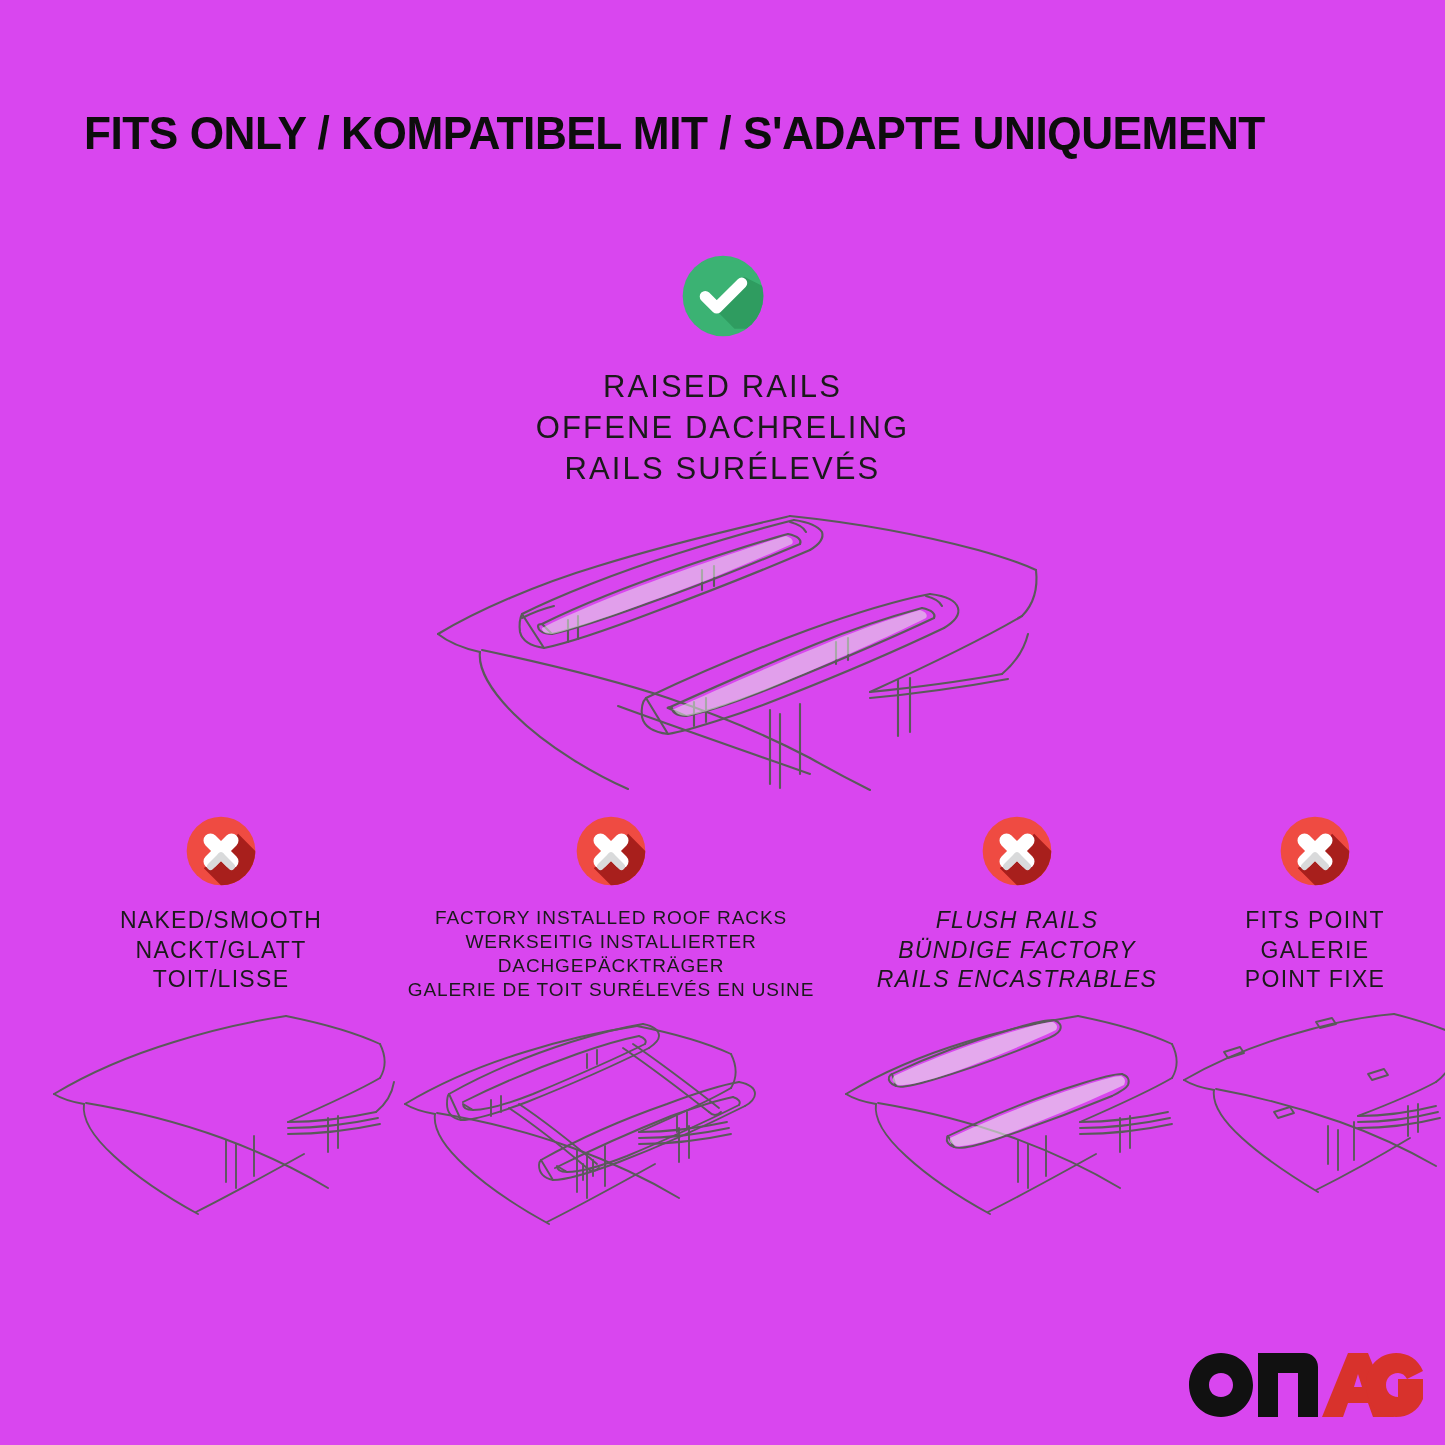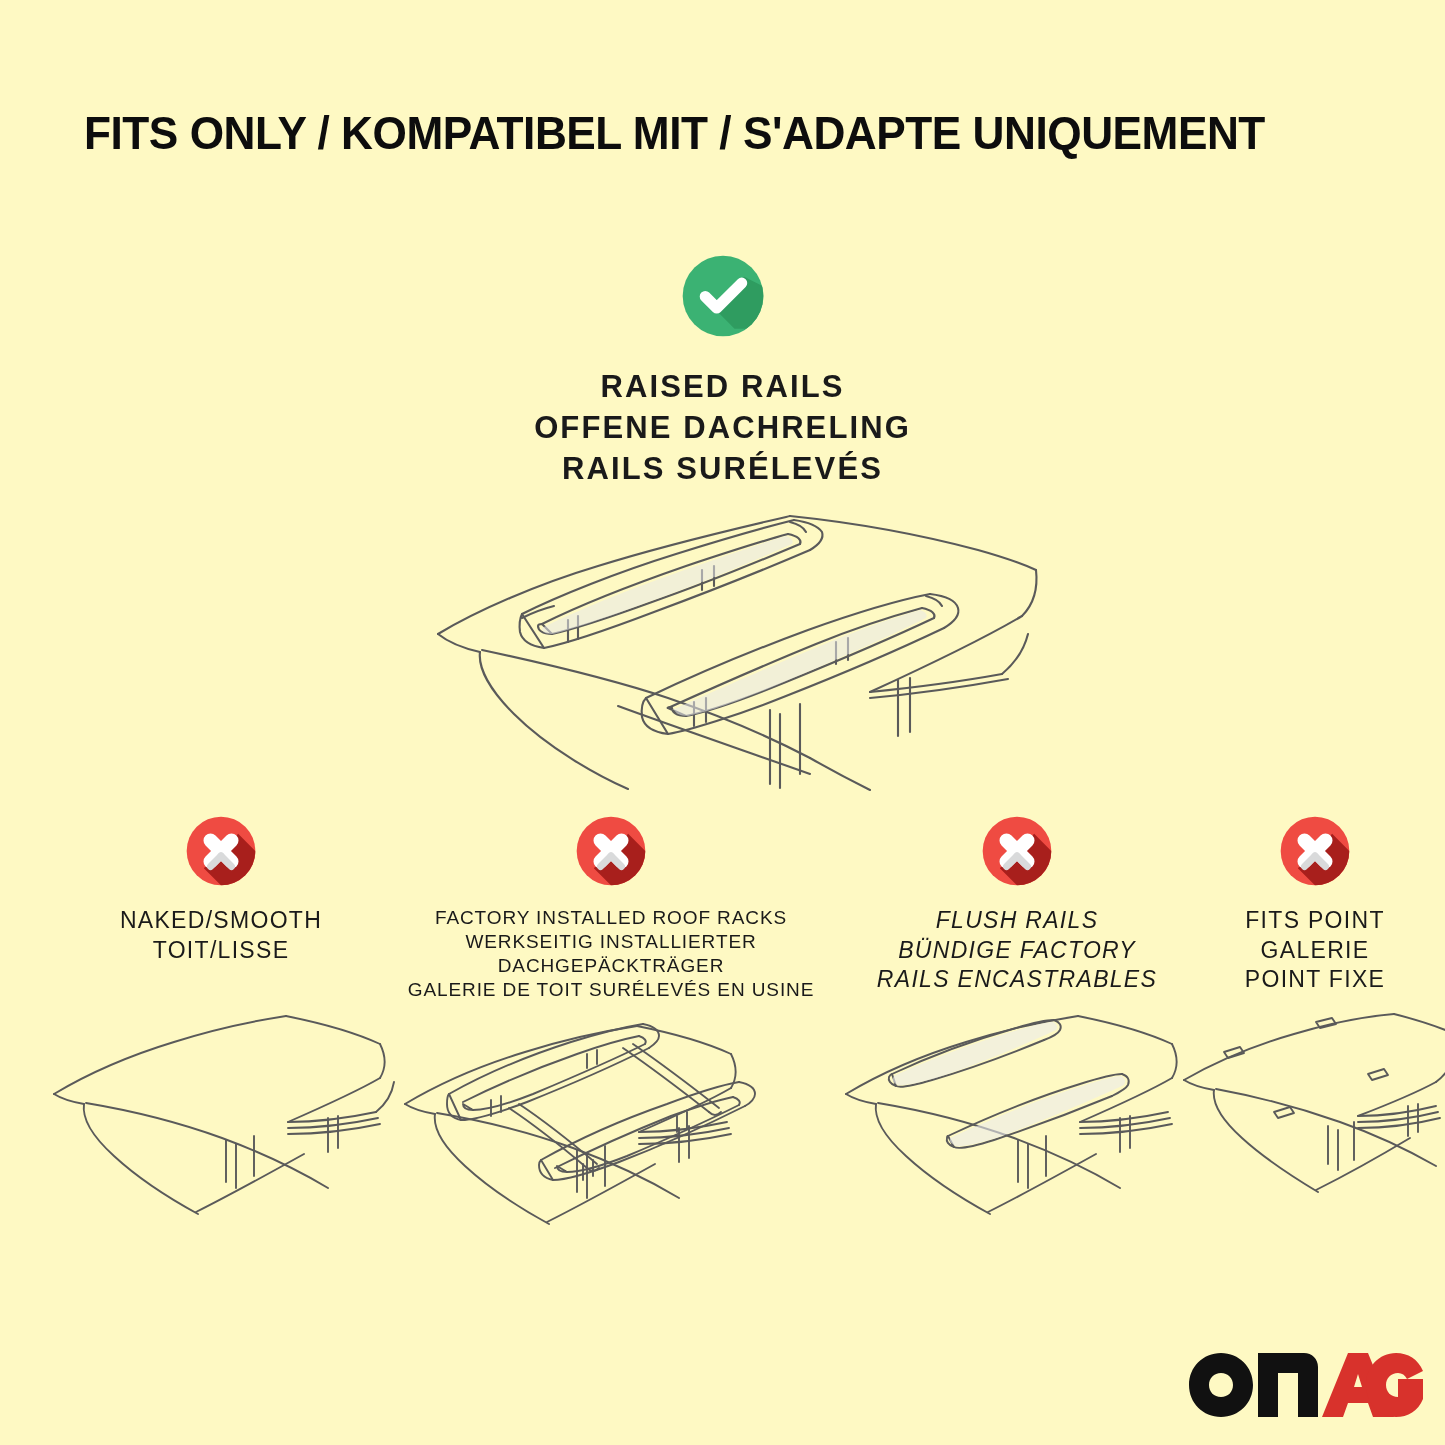--- a/index.html
+++ b/index.html
@@ -3,21 +3,21 @@
 <meta charset="utf-8">
 <style>
   html,body{margin:0;padding:0;}
   body{
     width:1445px;height:1445px;
     background:#ffffff;
     font-family:"Liberation Sans","DejaVu Sans",sans-serif;
     overflow:hidden;
     position:relative;
   }
-  .page{position:relative;width:1445px;height:1445px;background:#fef9c3;}
+  .page{position:relative;width:1445px;height:1445px;background:#d946ef;}
 
   
   .title{
     position:absolute;
     left:84px; top:106px;
     width:1300px;
     font-size:47px;
     font-weight:bold;
     letter-spacing:-0.5px;
     color:#0d0d0d;
@@ -37,21 +37,21 @@
   .check-wrap{
     width:96px;height:96px;
     margin:0 auto;
     position:relative;
   }
   .primary-labels{
     margin-top:22px;
     font-size:31px;
     letter-spacing:2.1px;
     color:#1a1a1a;
-    font-weight:700;
+    font-weight:400;
     line-height:1.33;
   }
   .primary-labels div{white-space:nowrap;}
 
   
   .hero-car{
     position:absolute;
     left:418px; top:492px;
     width:630px; height:300px;
   }
@@ -223,20 +223,21 @@
           <g transform="rotate(45 50 50)">
             <rect x="22" y="41" width="56" height="18" rx="9" fill="#ffffff"></rect>
             <rect x="41" y="22" width="18" height="56" rx="9" fill="#ffffff"></rect>
             <rect x="50" y="50" width="28" height="9" rx="4.5" fill="#d9dadb"></rect>
             <rect x="50" y="50" width="9" height="28" rx="4.5" fill="#d9dadb"></rect>
           </g>
         </svg>
       </div>
       <div class="col-labels">
         <div>NAKED/SMOOTH</div>
+        <div>NACKT/GLATT</div>
         <div>TOIT/LISSE</div>
       </div>
       <div class="col-car">
         <svg viewBox="0 0 370 230" width="370" height="230" aria-hidden="true">
           <g fill="none" stroke="#5a5a5a" stroke-width="1.9" stroke-linecap="round" stroke-linejoin="round">
             <path d="M18 92 C48 74 92 54 138 40 C182 26 224 18 250 14"></path>
             <path d="M250 14 C280 20 318 30 344 42"></path>
             <path d="M18 92 C26 97 36 100 48 102"></path>
             <path d="M48 102 C46 116 56 134 78 154 C104 178 140 200 162 212"></path>
             <path d="M50 101 C92 108 142 120 186 136 C224 150 262 168 292 186"></path>

